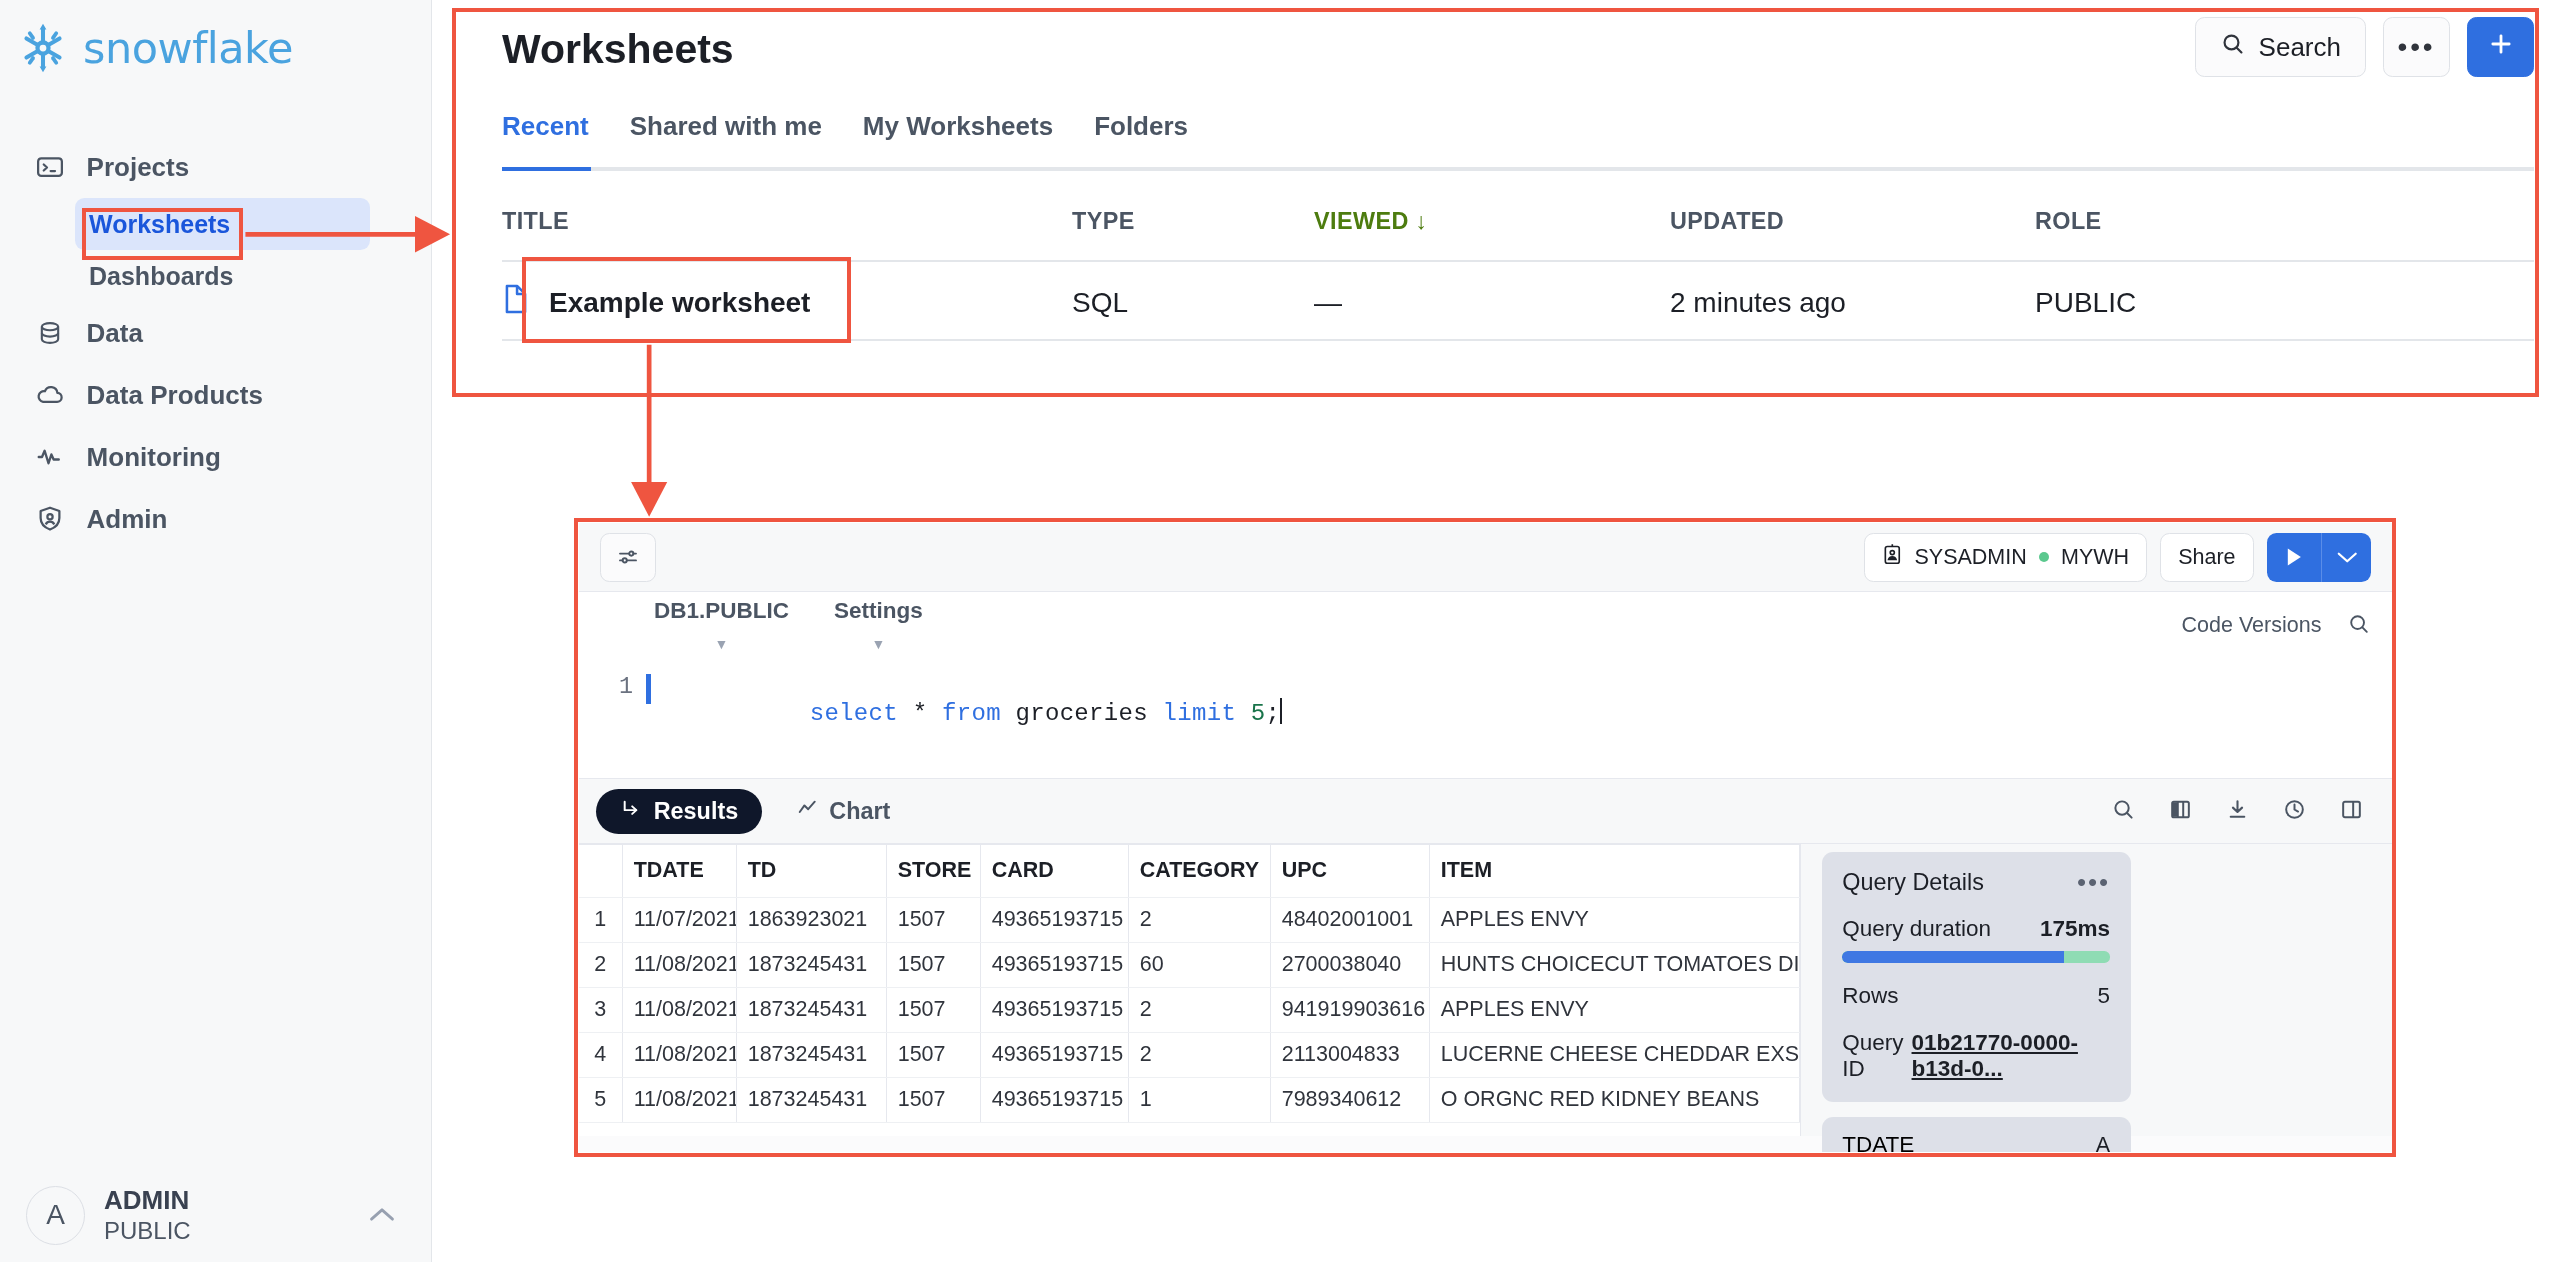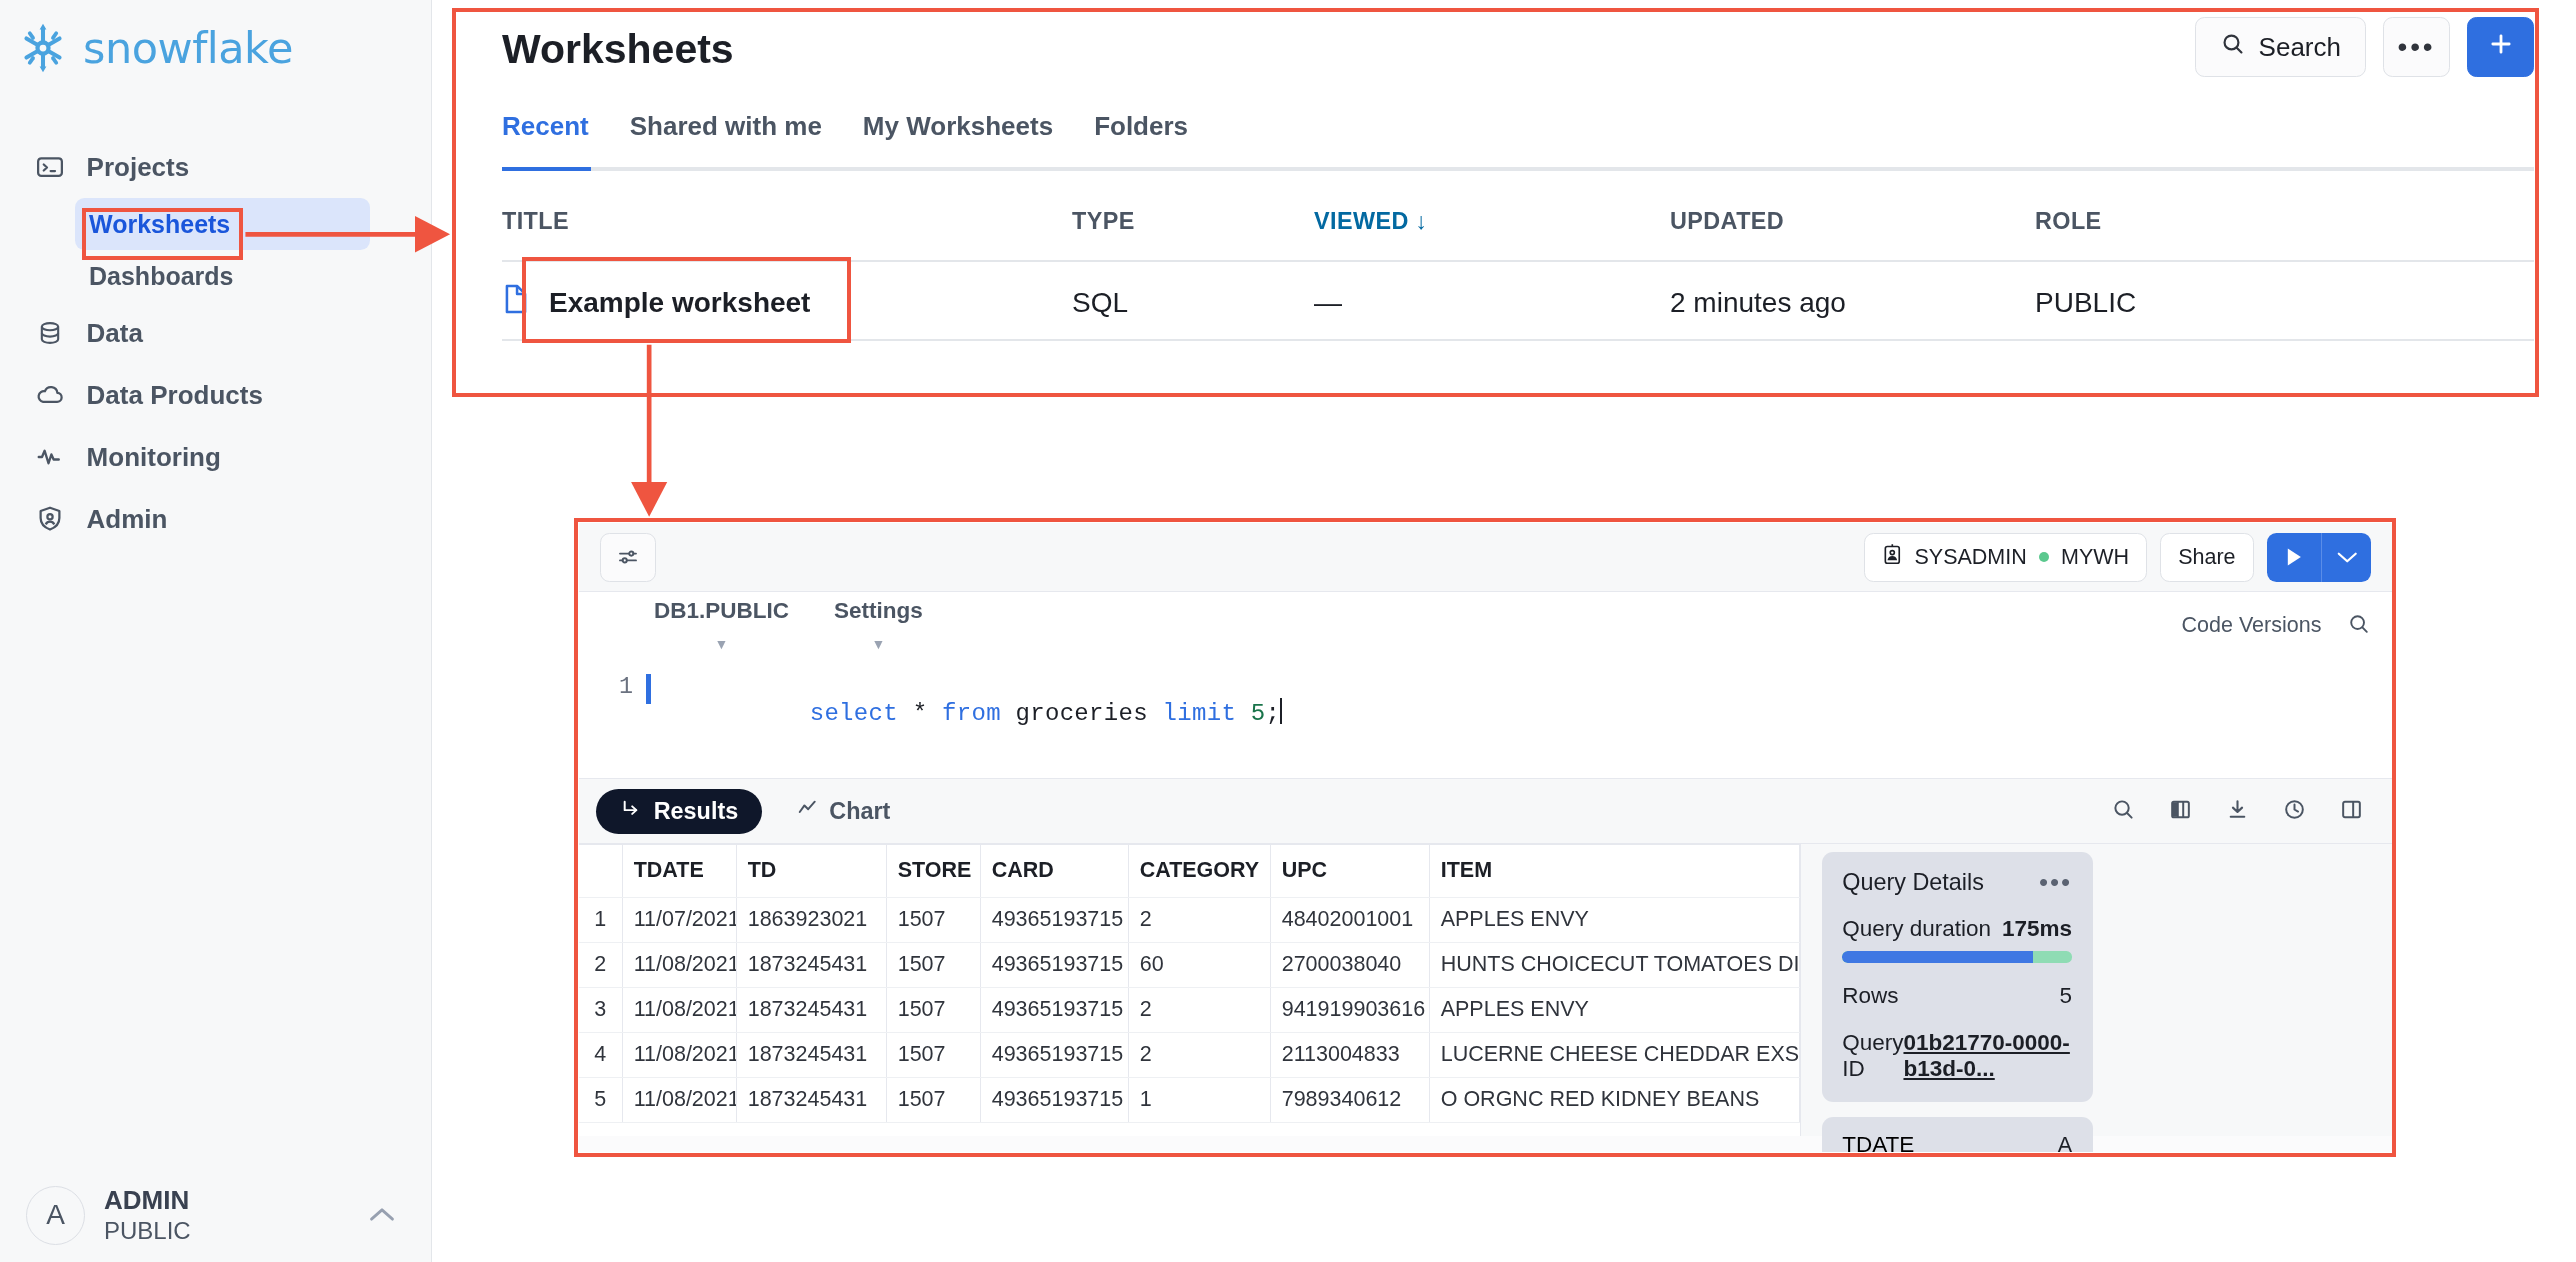--- a/index.html
+++ b/index.html
@@ -76,21 +76,21 @@
   .dots { letter-spacing: 2.8px; font-size: 28px; color: #30343c; line-height: 0.4; }
 
   .tabs { position: absolute; left: 68px; top: 111px; display: flex; gap: 41px; }
   .tab { font-size: 26px; color: #4b5563; font-weight: 700; cursor: pointer; padding-bottom: 17px; }
   .tab.active { color: #2f6fe0; }
   .tabs-rule { position: absolute; left: 68px; top: 167px; right: 42px; height: 3.7px; background: #e3e6ea; }
   .tabs-rule .on { width: 89px; height: 3.7px; background: #2f6fe0; }
 
   .wt-head { position: absolute; left: 68px; top: 208px; right: 42px; display: flex; }
   .wt-head .h { font-size: 23.4px; color: #4b5563; font-weight: 700; letter-spacing: 0.4px; }
-  .wt-head .h.sorted { color: #0369a1; }
+  .wt-head .h.sorted { color: #4d7c0f; }
   .wt-rule { position: absolute; left: 68px; right: 42px; height: 1.9px; background: #e3e6ea; }
   .wt-row { position: absolute; left: 68px; top: 268px; right: 42px; height: 69px; display: flex; align-items: center; }
   .wt-row .c { font-size: 28px; color: #1c1f26; }
   .wt-title { display: flex; align-items: center; gap: 19px; font-weight: 700; }
 
   .col-title { width: 570px; }
   .col-type  { width: 242px; }
   .col-view  { width: 356px; }
   .col-upd   { width: 365px; }
   .col-role  { width: 281px; }
@@ -158,21 +158,21 @@
     border-right: 1.9px solid #e6e8ee; border-bottom: 1.9px solid #eef0f3;
     font-size: 21.5px; text-align: left; padding: 0 11.2px; height: 45px; white-space: nowrap; overflow: hidden;
   }
   table.grid th { font-weight: 700; color: #1c1f26; height: 52px; }
   table.grid td { color: #30343c; }
   .rownum { width: 43px; text-align: center !important; color: #b4bac4; padding: 0 !important; }
   .c-tdate { width: 114px; } .c-td { width: 150px; } .c-store { width: 94px; }
   .c-card { width: 148px; } .c-cat { width: 142px; } .c-upc { width: 159px; }
   .c-item { width: auto; }
 
-  .qd-col { width: 271px; margin-left: 20.6px; padding-top: 7.5px; }
+  .qd-col { width: 309px; margin-left: 20.6px; padding-top: 7.5px; }
   .qd-card { background: #dde0e8; border-radius: 11.2px; padding: 17px 20.6px 20.6px; }
   .qd-head { display: flex; align-items: center; justify-content: space-between; }
   .qd-title { font-size: 23.4px; color: #1c1f26; }
   .qd-dots { color: #5b6372; font-size: 26px; letter-spacing: 1.9px; line-height: .5; cursor: pointer; }
   .qd-row { display: flex; justify-content: space-between; align-items: baseline; margin-top: 20.6px; font-size: 22.5px; color: #1c1f26; }
   .qd-bar { margin-top: 9.4px; height: 11.2px; border-radius: 5.6px; background: #8fdcb4; overflow: hidden; }
   .qd-bar .fill { height: 11.2px; background: #3f78e3; border-radius: 5.6px 0 0 5.6px; width: 83%; }
   .qd-link { color: #1c1f26; font-weight: 700; text-decoration: underline; cursor: pointer; }
   .qd-card2 { background: #dde0e8; border-radius: 11.2px; margin-top: 15px; padding: 15px 20.6px; display: flex; justify-content: space-between; align-items: center; }
   .qd-a { text-decoration: underline; font-size: 21.5px; color: #1c1f26; }

